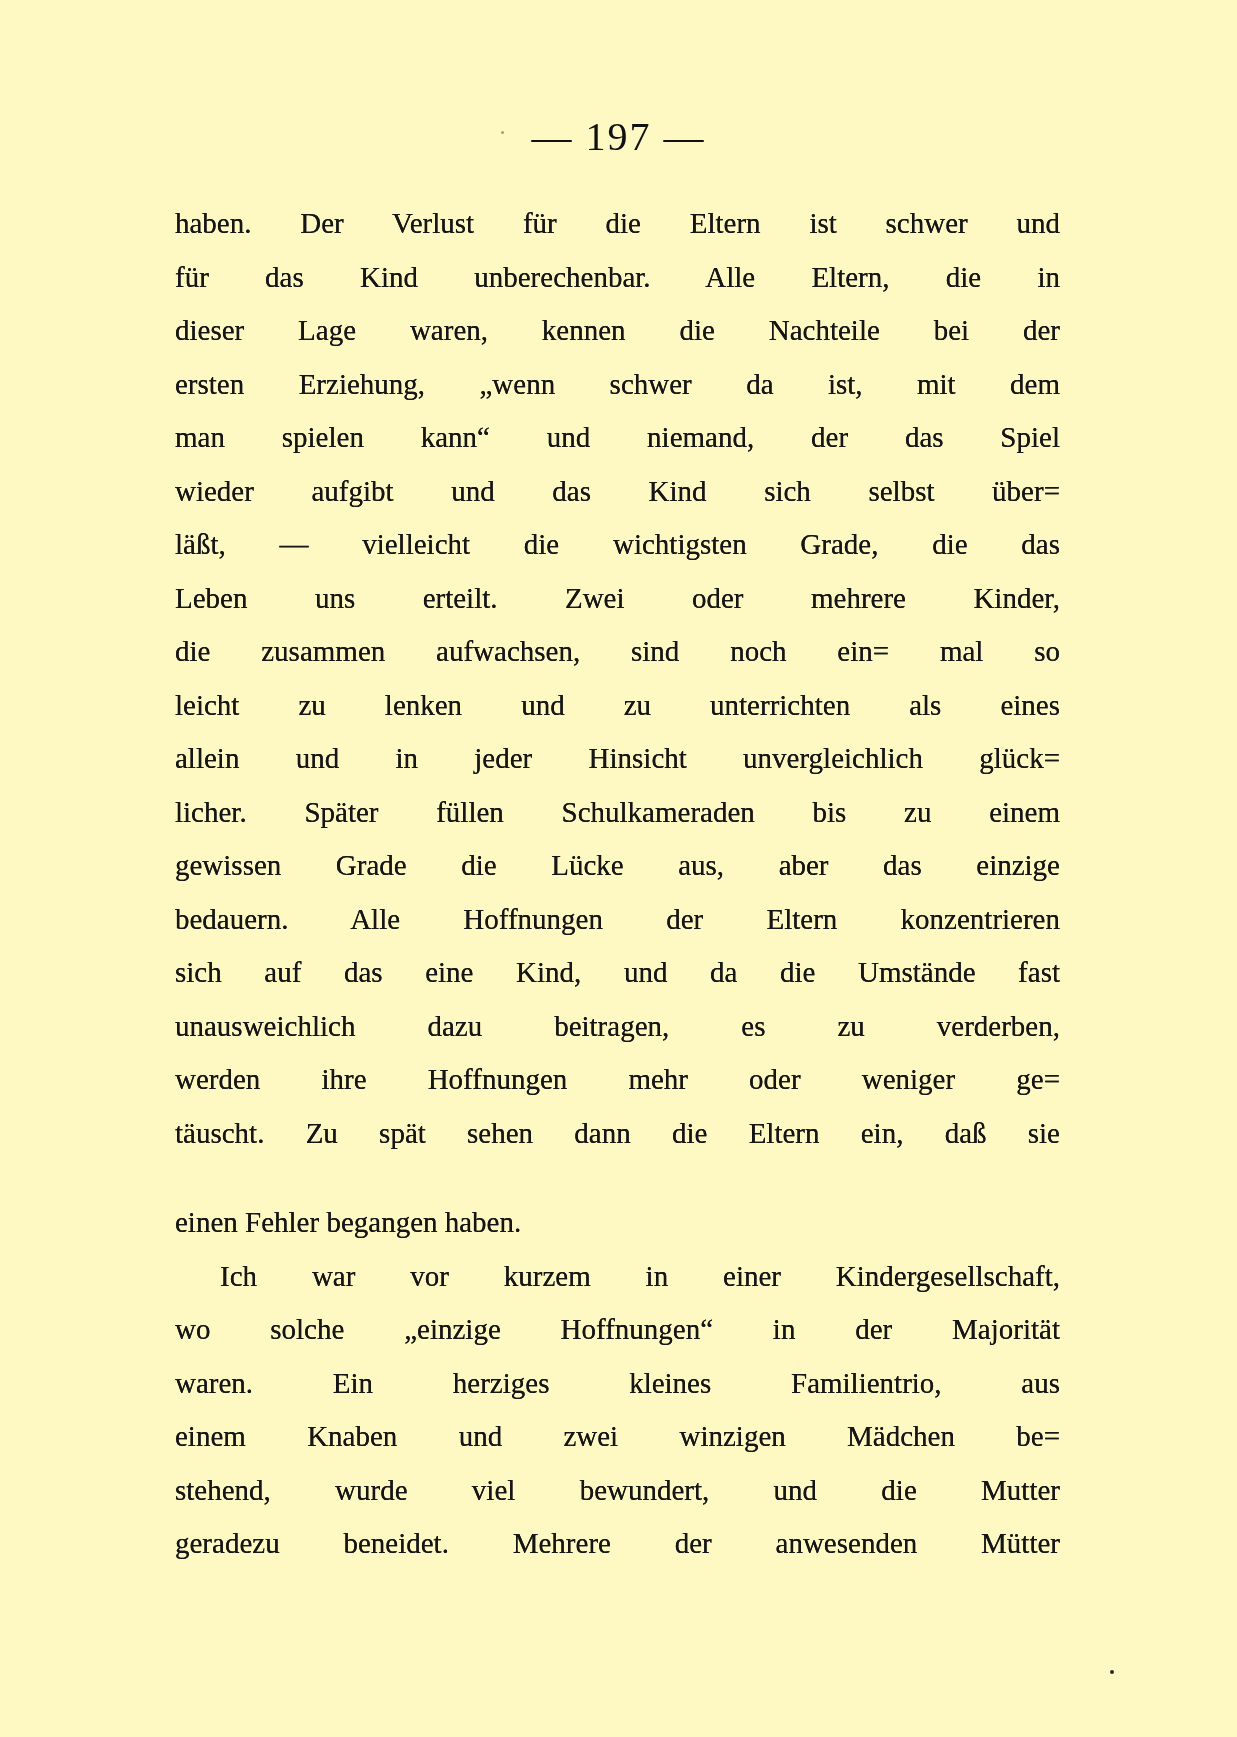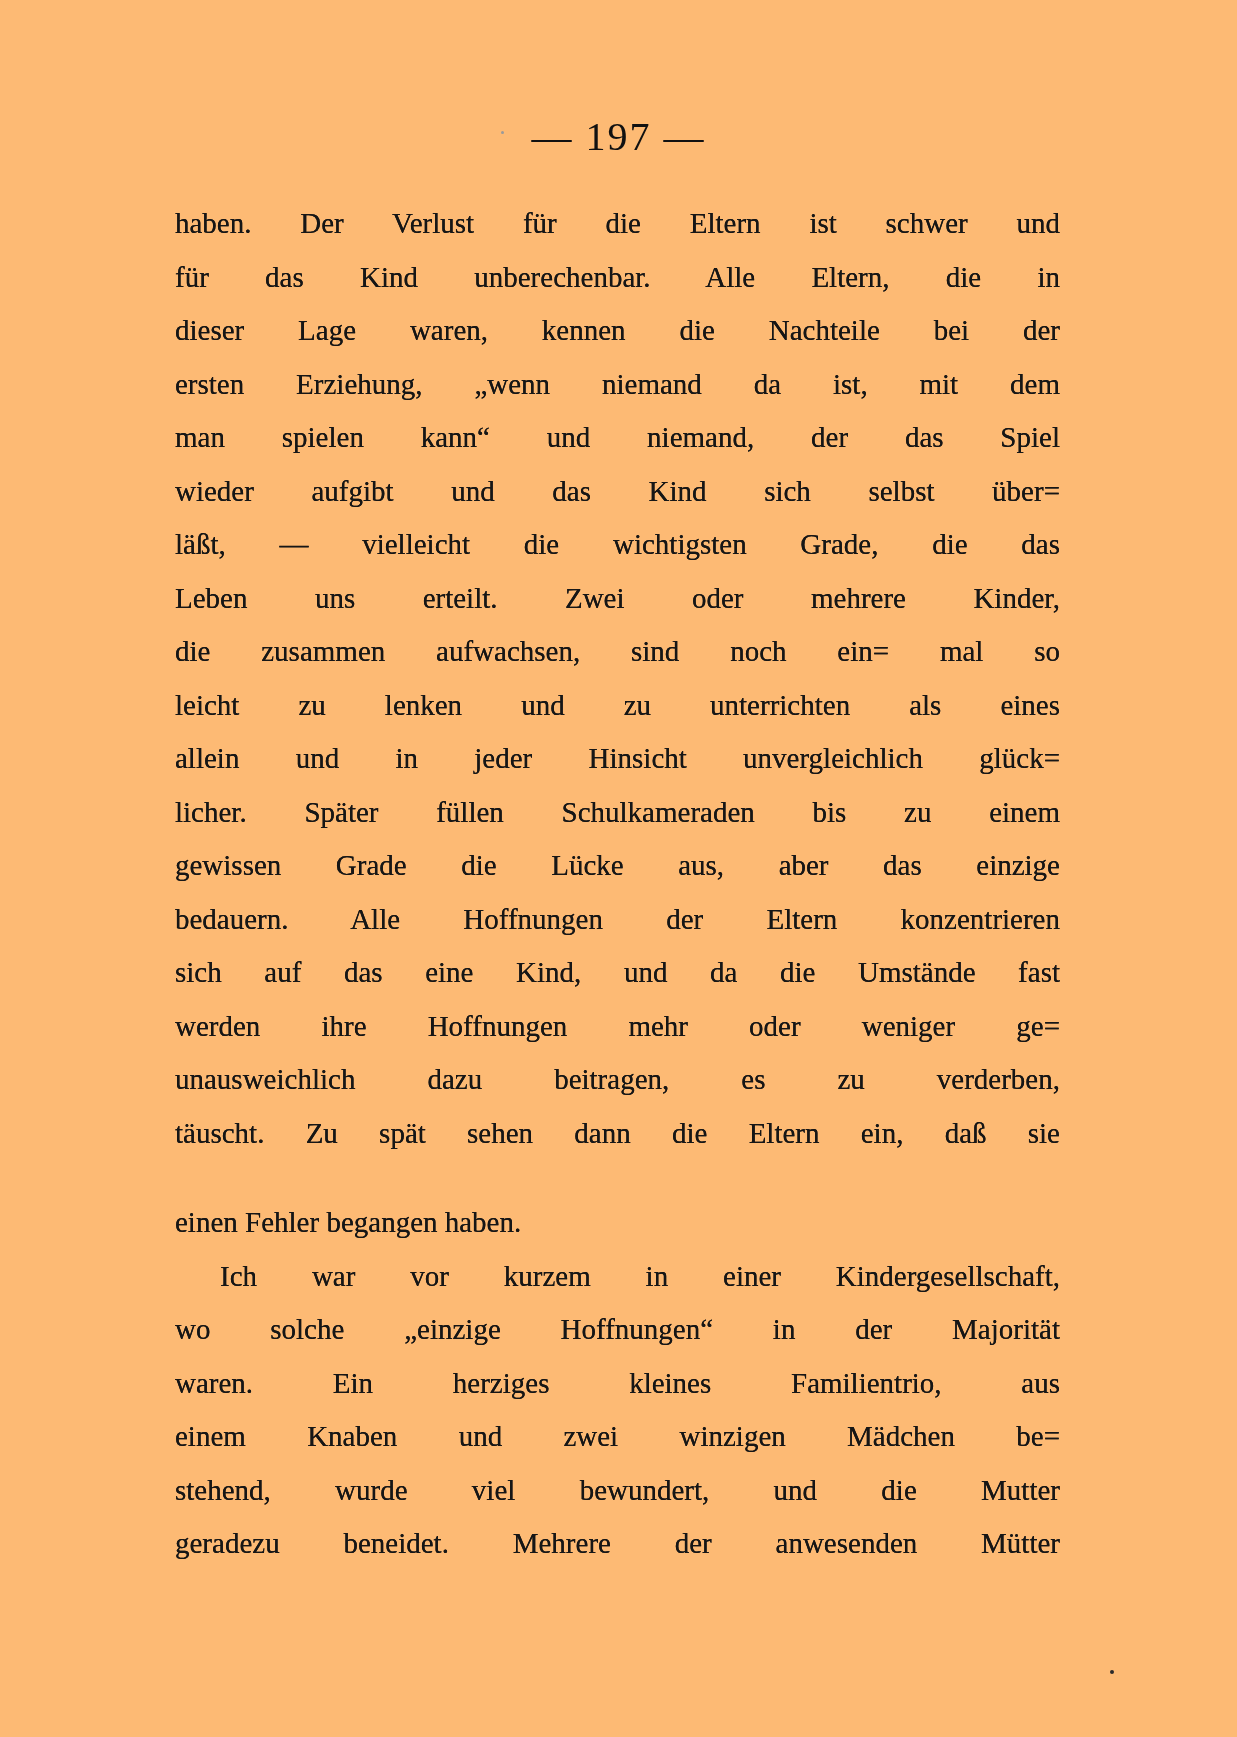--- a/index.html
+++ b/index.html
@@ -1,20 +1,20 @@
 <!DOCTYPE html>
 <html><head>
 <meta charset="utf-8">
 <style>
   html, body { margin: 0; padding: 0; background: #ffffff; }
   .page {
     position: relative;
     width: 1237px;
     height: 1737px;
-    background: #fdba74;
+    background: #fef9c3;
     overflow: hidden;
     font-family: "Liberation Serif", "DejaVu Serif", serif;
     color: #161616;
   }
   .page-number {
     position: absolute;
     top: 116px;
     left: 0;
     width: 1237px;
     text-align: center;
@@ -64,34 +64,34 @@
 <div class="page">
 
   <div class="page-number">— 197 —</div>
 
   <div class="speck speck-header"></div>
 
   <div class="text-block">
     <p class="ln">haben. Der Verlust für die Eltern ist schwer und</p>
     <p class="ln">für das Kind unberechenbar. Alle Eltern, die in</p>
     <p class="ln">dieser Lage waren, kennen die Nachteile bei der</p>
-    <p class="ln">ersten Erziehung, „wenn niemand da ist, mit dem</p>
+    <p class="ln">ersten Erziehung, „wenn schwer da ist, mit dem</p>
     <p class="ln">man spielen kann“ und niemand, der das Spiel</p>
     <p class="ln">wieder aufgibt und das Kind sich selbst über=</p>
     <p class="ln">läßt, — vielleicht die wichtigsten Grade, die das</p>
     <p class="ln">Leben uns erteilt. Zwei oder mehrere Kinder,</p>
     <p class="ln">die zusammen aufwachsen, sind noch ein= mal so</p>
     <p class="ln"><span>leicht zu lenken und zu unterrichten als</span> <span class="em-word">eines</span></p>
     <p class="ln">allein und in jeder Hinsicht unvergleichlich glück=</p>
     <p class="ln">licher. Später füllen Schulkameraden bis zu einem</p>
     <p class="ln">gewissen Grade die Lücke aus, aber das einzige</p>
     <p class="ln">bedauern. Alle Hoffnungen der Eltern konzentrieren</p>
     <p class="ln">sich auf das eine Kind, und da die Umstände fast</p>
+    <p class="ln">unausweichlich dazu beitragen, es zu verderben,</p>
     <p class="ln">werden ihre Hoffnungen mehr oder weniger ge=</p>
-    <p class="ln">unausweichlich dazu beitragen, es zu verderben,</p>
     <p class="ln">täuscht. Zu spät sehen dann die Eltern ein, daß sie</p>
     <p class="ln end">einen Fehler begangen haben.</p>
     <p class="ln indent">Ich war vor kurzem in einer Kindergesellschaft,</p>
     <p class="ln">wo solche „einzige Hoffnungen“ in der Majorität</p>
     <p class="ln">waren. Ein herziges kleines Familientrio, aus</p>
     <p class="ln">einem Knaben und zwei winzigen Mädchen be=</p>
     <p class="ln">stehend, wurde viel bewundert, und die Mutter</p>
     <p class="ln">geradezu beneidet. Mehrere der anwesenden Mütter</p>
   </div>
 

